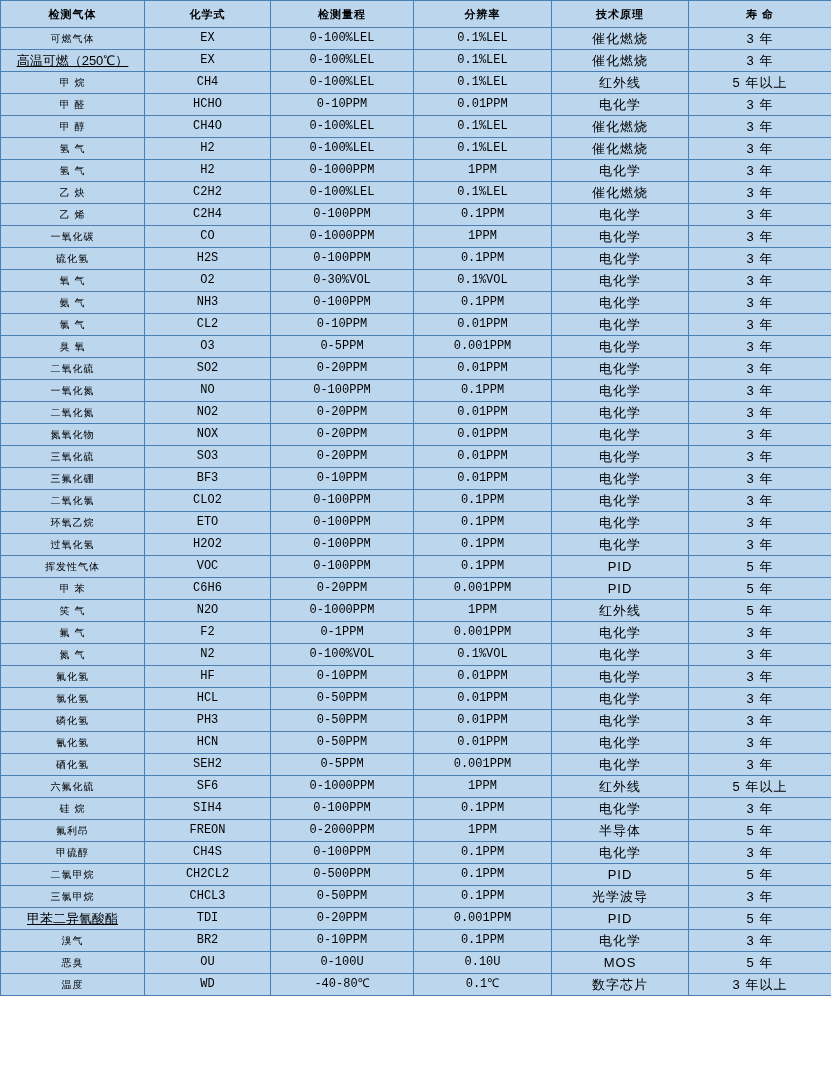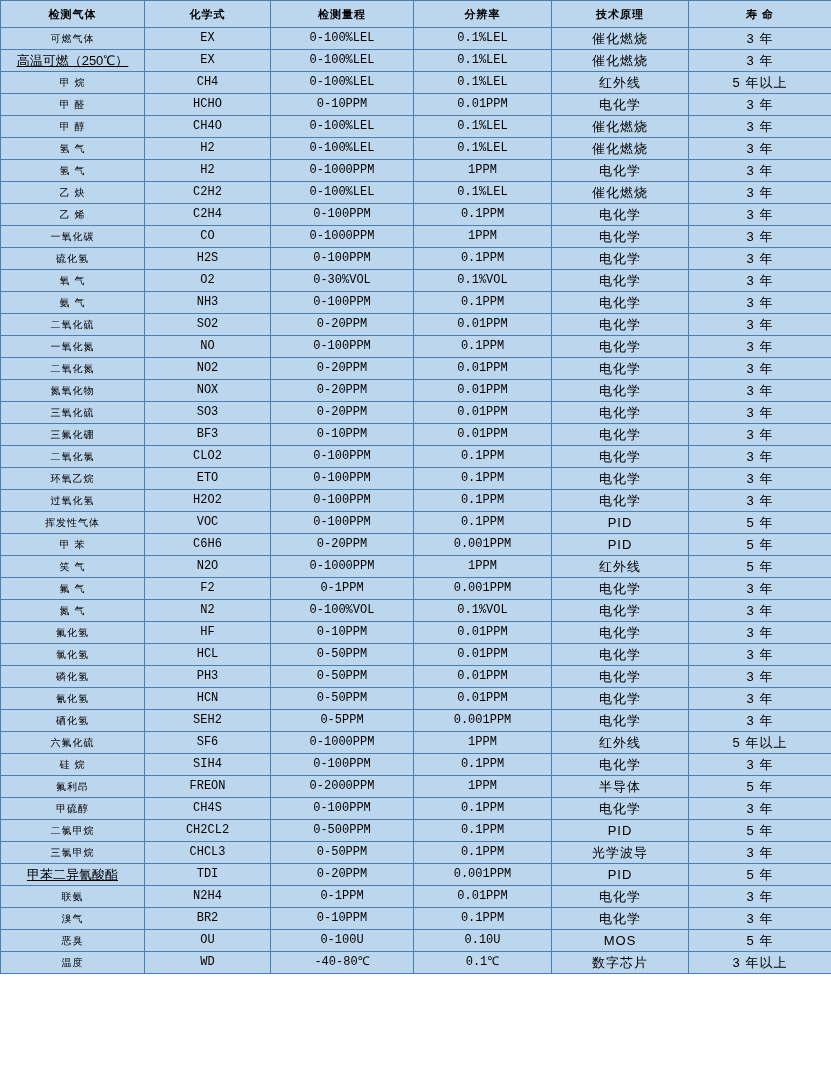--- a/index.html
+++ b/index.html
@@ -200,20 +200,36 @@
         </tr>
         <tr>
           <td class="name">氨 气</td>
           <td class="mono">NH3</td>
           <td class="mono">0-100PPM</td>
           <td class="mono">0.1PPM</td>
           <td class="cn">电化学</td>
           <td class="life">3 年</td>
         </tr>
         <tr>
+          <td class="name">氯 气</td>
+          <td class="mono">CL2</td>
+          <td class="mono">0-10PPM</td>
+          <td class="mono">0.01PPM</td>
+          <td class="cn">电化学</td>
+          <td class="life">3 年</td>
+        </tr>
+        <tr>
+          <td class="name">臭 氧</td>
+          <td class="mono">O3</td>
+          <td class="mono">0-5PPM</td>
+          <td class="mono">0.001PPM</td>
+          <td class="cn">电化学</td>
+          <td class="life">3 年</td>
+        </tr>
+        <tr>
           <td class="name">二氧化硫</td>
           <td class="mono">SO2</td>
           <td class="mono">0-20PPM</td>
           <td class="mono">0.01PPM</td>
           <td class="cn">电化学</td>
           <td class="life">3 年</td>
         </tr>
         <tr>
           <td class="name">一氧化氮</td>
           <td class="mono">NO</td>
@@ -408,28 +424,20 @@
         </tr>
         <tr>
           <td class="name narrow">甲苯二异氰酸酯</td>
           <td class="mono">TDI</td>
           <td class="mono">0-20PPM</td>
           <td class="mono">0.001PPM</td>
           <td class="cn">PID</td>
           <td class="life">5 年</td>
         </tr>
         <tr>
-          <td class="name">联氨</td>
-          <td class="mono">N2H4</td>
-          <td class="mono">0-1PPM</td>
-          <td class="mono">0.01PPM</td>
-          <td class="cn">电化学</td>
-          <td class="life">3 年</td>
-        </tr>
-        <tr>
           <td class="name">溴气</td>
           <td class="mono">BR2</td>
           <td class="mono">0-10PPM</td>
           <td class="mono">0.1PPM</td>
           <td class="cn">电化学</td>
           <td class="life">3 年</td>
         </tr>
         <tr>
           <td class="name">恶臭</td>
           <td class="mono">OU</td>

